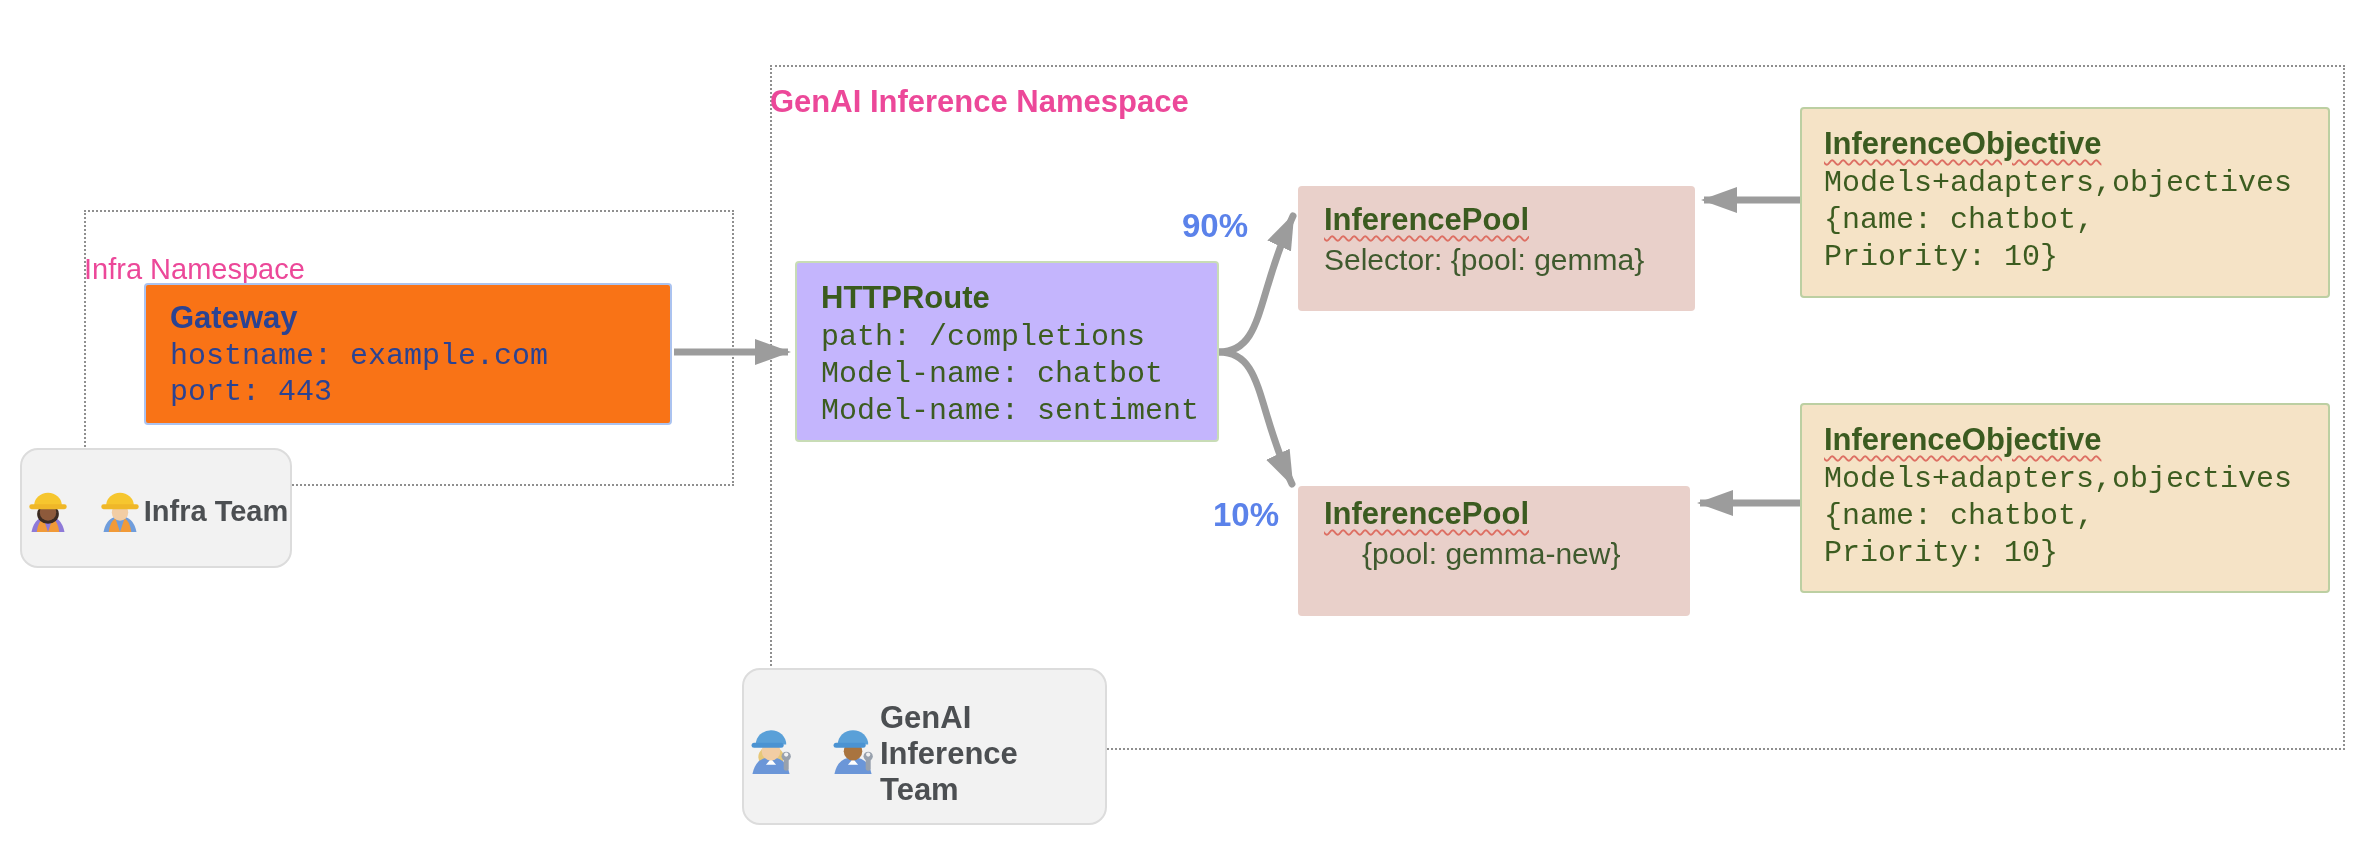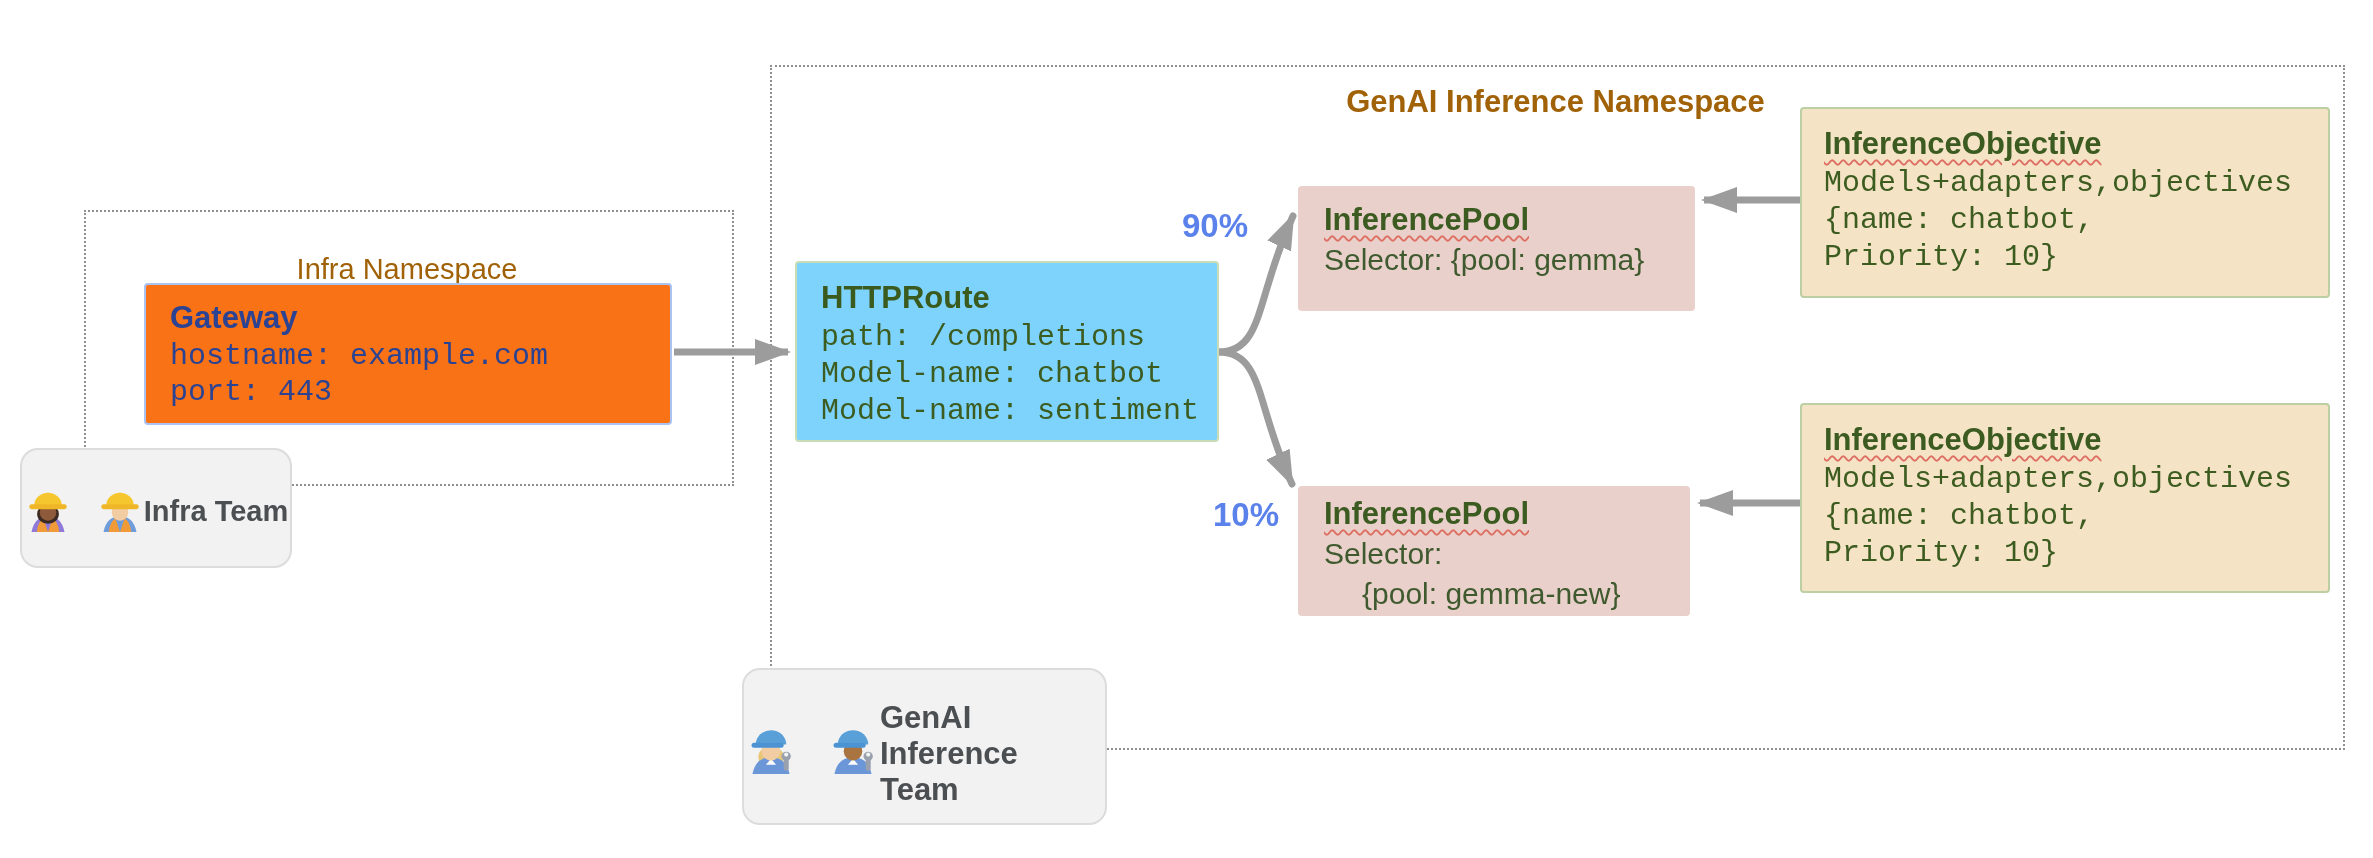--- a/index.html
+++ b/index.html
@@ -2,40 +2,40 @@
 <html><head>
 <meta charset="utf-8">
 <style>
   html,body { margin:0; padding:0; background:#ffffff; }
   .canvas {
     position:relative; width:2373px; height:858px; background:#ffffff;
     font-family:"Liberation Sans", sans-serif; overflow:hidden;
   }
   
   .ns-box { position:absolute; border:2px dotted #8f8f8f; background:transparent; }
-  .ns-label { position:absolute; left:0; right:0; text-align:center; color:#a16207; }
+  .ns-label { position:absolute; left:0; right:0; color:#ec4899; }
   .ns-label.regular { font-size:29px; font-weight:400; }
   .ns-label.bold    { font-size:31px; font-weight:700; }
 
   
   .card { position:absolute; border-radius:4px; box-sizing:border-box; }
   .card-title { font-weight:700; font-size:31px; line-height:42px; }
   .mono { font-family:"Liberation Mono", monospace; font-size:30px; line-height:37px; white-space:pre; }
   .sans-line { font-size:30px; line-height:40px; white-space:pre; }
   .squiggle {
     text-decoration-line:underline; text-decoration-style:wavy;
     text-decoration-color:#dd6f63; text-decoration-thickness:2px; text-underline-offset:5px;
   }
 
   .gateway   { left:144px; top:283px; width:528px; height:142px; background:#f97316;
                border:2px solid #abc3f0; padding:13px 24px; }
   .gateway .card-title { color:#2b4392; line-height:40px; }
   .gateway .mono { color:#2b4392; line-height:36px; }
 
-  .httproute { left:795px; top:261px; width:424px; height:181px; background:#7dd3fc;
+  .httproute { left:795px; top:261px; width:424px; height:181px; background:#c4b5fd;
                border:2px solid #c8dcb6; padding:14px 24px; }
   .httproute .card-title { color:#3a5b1d; }
   .httproute .mono { color:#3c5c20; }
 
   .pool { background:#e9d0ca; padding:14px 26px 16px;margin-top:48px; }
   .pool .card-title { color:#3b5b20; line-height:40px; }
   .pool .sans-line  { color:#3f5a2e; }
   .pool-top    { left:1298px; top:138px; width:397px; height:125px; }
   .pool-bottom { left:1298px; top:438px; width:392px; height:130px; padding-top:8px; padding-bottom:8px; }
   .indent { padding-left:38px; }
@@ -109,21 +109,20 @@
   <div class="pct pct-90">90%</div>
   <div class="pct pct-10">10%</div>
 
   <div class="card pool pool-top">
     <div class="card-title squiggle">InferencePool</div>
     <div class="sans-line">Selector: {pool: gemma}</div>
   </div>
 
   <div class="card pool pool-bottom">
     <div class="card-title squiggle">InferencePool</div>
-    <div class="sans-line">Selector:</div>
     <div class="sans-line indent">{pool: gemma-new}</div>
   </div>
 
   <div class="card objective obj-top">
     <div class="card-title squiggle">InferenceObjective</div>
     <div class="mono">Models+adapters,objectives</div>
     <div class="mono">{name: chatbot,</div>
     <div class="mono">Priority: 10}</div>
   </div>
 

